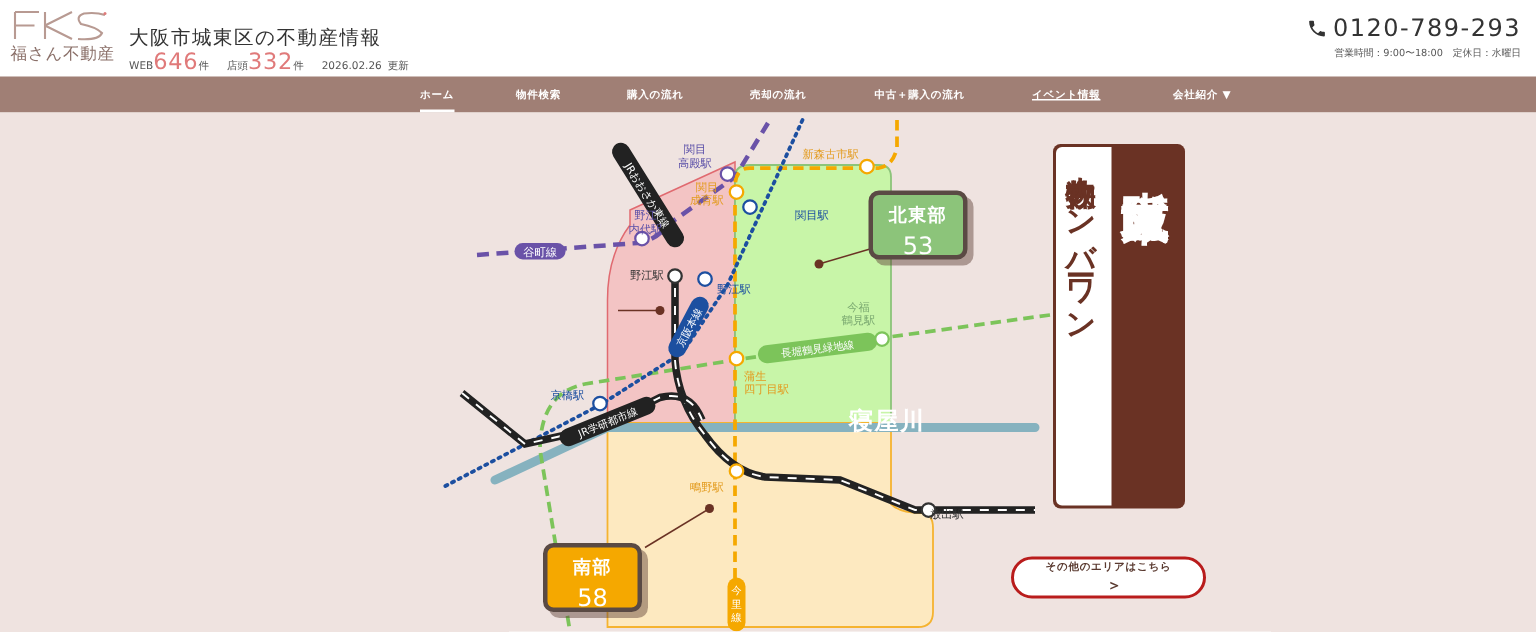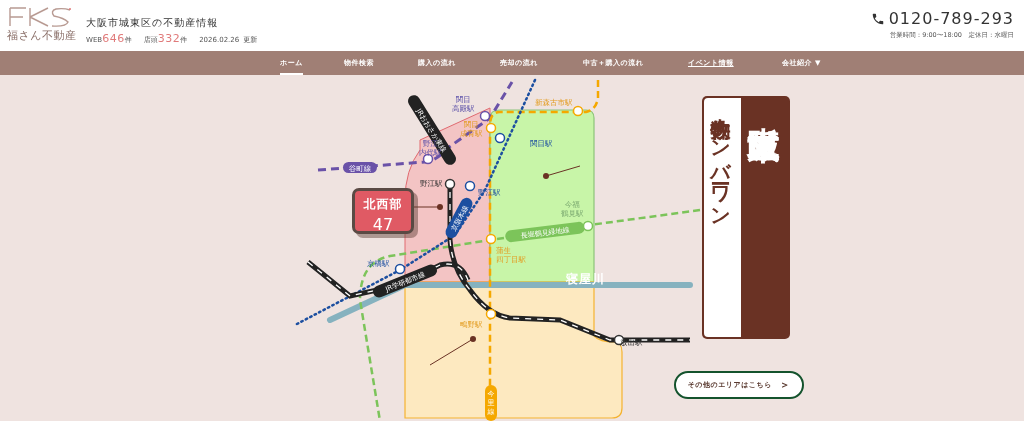--- a/index.html
+++ b/index.html
@@ -1,45 +1,45 @@
 <!DOCTYPE html>
 <html><head>
 <meta charset="utf-8">
 <style>
   * { box-sizing: border-box; margin: 0; padding: 0; }
   html, body { width: 1024px; height: 421px; overflow: hidden; background: #ffffff; font-family: "DejaVu Sans", sans-serif; }
   .header { position: absolute; left: 0; top: 0; width: 1024px; height: 51px; background: #fff; }
   .logo { position: absolute; left: 6px; top: 6px; width: 66px; height: 36px; }
   .logo-mark { position: absolute; left: 2px; top: 0; width: 64px; height: 22px; }
   .logo-text { position: absolute; left: 1px; top: 22px; font-size: 11px; color: #8a6f68; white-space: nowrap; letter-spacing: 0.5px; }
-  .site-title { position: absolute; left: 86px; top: 16px; font-size: 10px; color: #333; letter-spacing: 1px; white-space: nowrap; }
+  .site-title { position: absolute; left: 86px; top: 16px; font-size: 13px; color: #333; letter-spacing: 1px; white-space: nowrap; }
   .stats { position: absolute; left: 86px; top: 32px; font-size: 7px; color: #555; white-space: nowrap; display: flex; align-items: baseline; }
-  .stats .num { color: #e07a7a; font-size: 11px; letter-spacing: 0.5px; }
+  .stats .num { color: #e07a7a; font-size: 15px; letter-spacing: 0.5px; }
   .stats .gap { display: inline-block; width: 12px; }
   .phone { position: absolute; right: 10px; top: 9px; display: flex; align-items: center; color: #333; }
   .phone-icon { width: 14px; height: 14px; margin-right: 4px; }
   .phone-num { font-size: 16px; letter-spacing: 1px; font-family: "DejaVu Sans", sans-serif; }
   .hours { position: absolute; right: 10px; top: 31px; font-size: 6.5px; color: #555; white-space: nowrap; }
   .nav { position: absolute; left: 0; top: 51px; width: 1024px; height: 24px; background: #a07f75; }
   .nav-item { position: absolute; top: 0; height: 24px; line-height: 24px; font-size: 7px; color: #fff; white-space: nowrap; font-weight: bold; letter-spacing: 0.5px; }
   .nav-item.active::after { content: ""; position: absolute; left: 0; right: 0; bottom: 0; height: 2px; background: #fff; }
   .main { position: absolute; left: 0; top: 75px; width: 1024px; height: 346px; background: #efe3e0; overflow: hidden; }
   .map-svg { position: absolute; left: 0; top: 0; }
   .map-label { position: absolute; font-size: 7.5px; line-height: 9px; white-space: nowrap; }
   .area-box { position: absolute; border: 3px solid #5a4a44; border-radius: 7px; color: #fff; text-align: center; box-shadow: 4px 4px 0 rgba(90,60,50,0.45); }
   .area-name { font-size: 12px; font-weight: bold; letter-spacing: 1px; display: block; margin-top: 5px; }
   .area-count { font-size: 16px; display: block; margin-top: 2px; }
   .title-board { position: absolute; left: 702px; top: 21px; width: 88px; height: 243px; border-radius: 5px; background: #6a3224; overflow: hidden; }
   .title-board .sub { position: absolute; left: 2px; top: 2px; width: 37px; height: 239px; background: #fff; border-radius: 4px 0 0 4px; }
   .vert { writing-mode: vertical-rl; text-orientation: upright; position: absolute; font-weight: bold; white-space: nowrap; }
   .vert.sub-text { left: 7px; top: 8px; font-size: 20px; color: #6a3224; letter-spacing: 0px; line-height: 24px; }
   .vert.main-text { left: 42px; top: 6px; font-size: 32px; color: #fff; letter-spacing: 1px; line-height: 40px; }
-  .other-btn { position: absolute; left: 674px; top: 296px; width: 130px; height: 28px; border: 2px solid #14532d; border-radius: 14px; background: #fff; display: flex; align-items: center; justify-content: center; font-size: 7px; color: #5a3a30; font-weight: bold; letter-spacing: 0.5px; }
+  .other-btn { position: absolute; left: 674px; top: 296px; width: 130px; height: 28px; border: 2px solid #b91c1c; border-radius: 14px; background: #fff; display: flex; align-items: center; justify-content: center; font-size: 7px; color: #5a3a30; font-weight: bold; letter-spacing: 0.5px; flex-direction: column; }
   .other-btn .chev { margin-left: 8px; font-size: 10px; }
-  .river-label { position: absolute; font-size: 12px; color: #fff; font-weight: bold; letter-spacing: 1px; }
+  .river-label { position: absolute; font-size: 16px; color: #fff; font-weight: bold; letter-spacing: 1px; }
 </style>
 </head>
 <body>
 
 <div class="header">
   <div class="logo">
     <svg class="logo-mark" viewBox="0 0 64 22">
       <path d="M2 2 H18 M2 2 V20 M2 11 H15" stroke="#b89a92" stroke-width="1.4" fill="none"></path>
       <path d="M22 2 V20 M22 11 L40 2 M22 11 L40 20" stroke="#b89a92" stroke-width="1.4" fill="none"></path>
       <path d="M62 4 Q56 2 48 3 Q42 5 46 10 Q56 12 60 16 Q58 21 44 20" stroke="#b89a92" stroke-width="1.4" fill="none"></path>
@@ -174,23 +174,27 @@
   <div class="map-label" style="left:496px;top:171px;color:#e39c20;">
     <span style="white-space:pre-line;display:block;">蒲生
 四丁目駅</span>
   </div>
   <div class="map-label" style="left:367px;top:184px;color:#1c4fa0;">京橋駅</div>
   <div class="map-label" style="left:460px;top:245px;color:#e39c20;">鴫野駅</div>
   <div class="map-label" style="left:620px;top:263px;color:#333;">放出駅</div>
 
   <div class="river-label" style="left:566px;top:196px;">寝屋川</div>
 
-  <div class="area-box" style="left:352px;top:113px;width:62px;height:46px;background:#e05a64;">
-    <span class="area-name">北西部</span>
-    <span class="area-count">47</span>
+  <div class="area-box" style="left:579px;top:52px;width:66px;height:46px;background:#8cc47a;">
+    <span class="area-name">北東部</span>
+    <span class="area-count">53</span>
+  </div>
+  <div class="area-box" style="left:362px;top:287px;width:66px;height:46px;background:#f5a800;">
+    <span class="area-name">南部</span>
+    <span class="area-count">58</span>
   </div>
 
   <div class="title-board">
     <div class="sub"></div>
     <div class="vert sub-text">物件数ナンバーワン</div>
     <div class="vert main-text">大阪市城東区</div>
   </div>
 
   <div class="other-btn">
     <span>その他のエリアはこちら</span>

